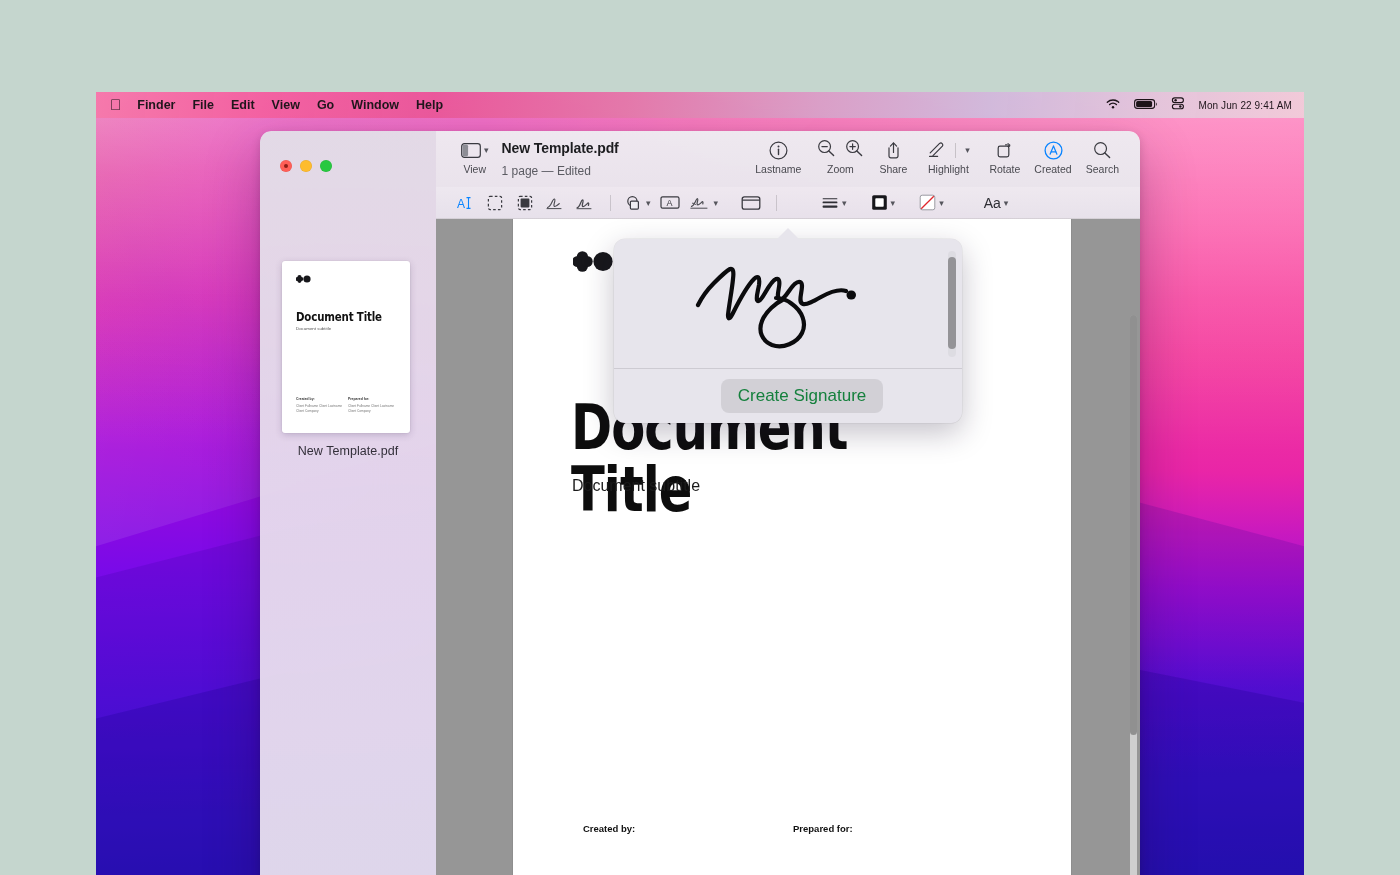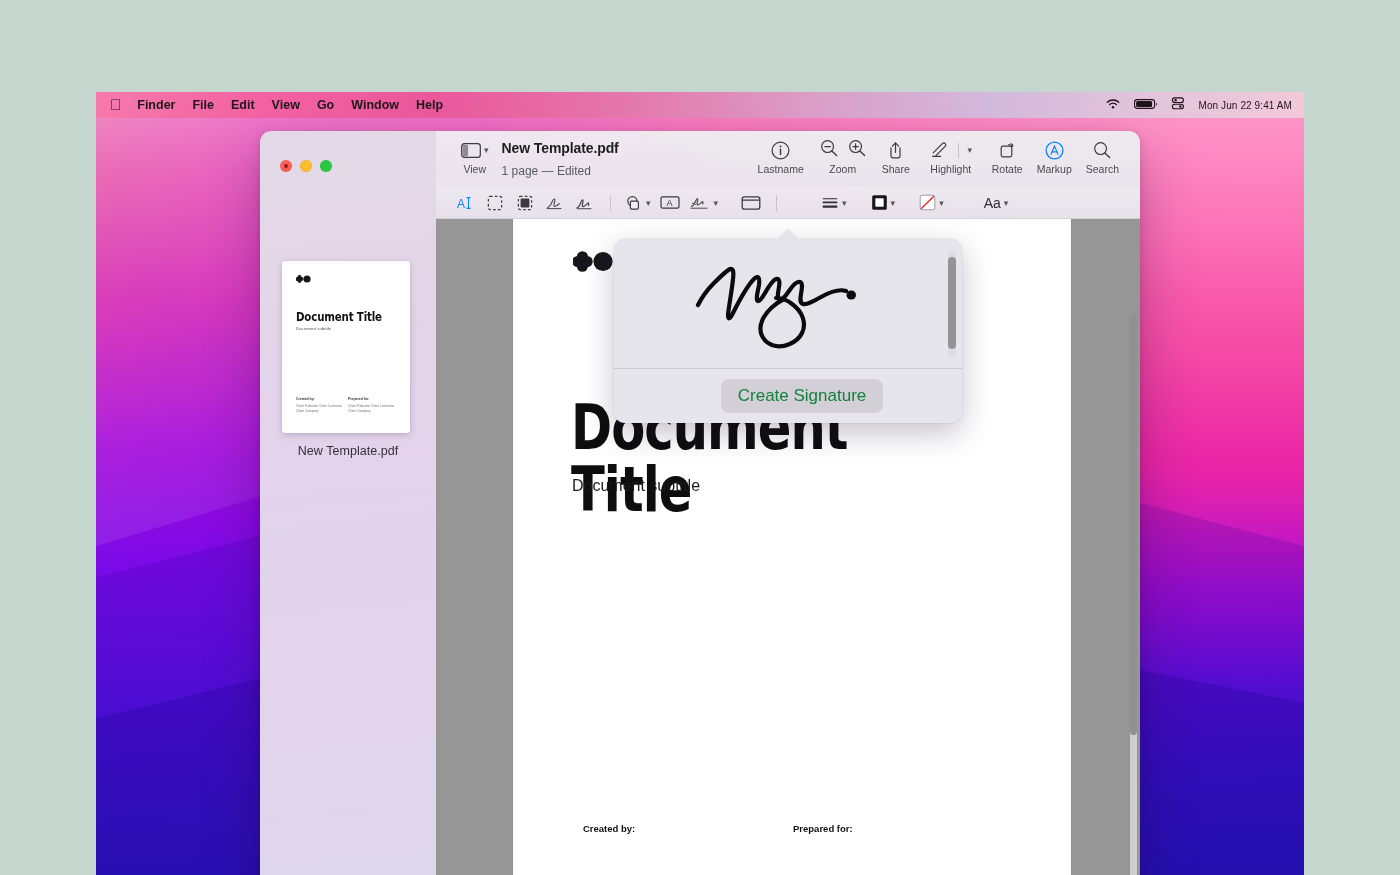--- a/index.html
+++ b/index.html
@@ -425,21 +425,21 @@
       </div>
 
       <div class="tb-item">
         <span class="tb-ico">
           <svg width="19" height="19" viewBox="0 0 19 19">
             <circle cx="9.5" cy="9.5" r="8.4" fill="none" stroke="#0a84ff" stroke-width="1.3"></circle>
             <path d="M6.1 13.2 9.5 4.9l3.4 8.3" fill="none" stroke="#0a84ff" stroke-width="1.2" stroke-linecap="round" stroke-linejoin="round"></path>
             <line x1="7.2" y1="10.9" x2="11.8" y2="10.9" stroke="#0a84ff" stroke-width="1.2" stroke-linecap="round"></line>
           </svg>
         </span>
-        <span class="tb-lab">Markup</span>
+        <span class="tb-lab">Created</span>
       </div>
 
       <div class="tb-item">
         <span class="tb-ico">
           <svg width="18" height="18" viewBox="0 0 18 18">
             <circle cx="7.6" cy="7.6" r="5.9" fill="none" stroke="#3a3a40" stroke-width="1.2"></circle>
             <line x1="11.9" y1="11.9" x2="16.6" y2="16.6" stroke="#3a3a40" stroke-width="1.4" stroke-linecap="round"></line>
           </svg>
         </span>
         <span class="tb-lab">Search</span>

